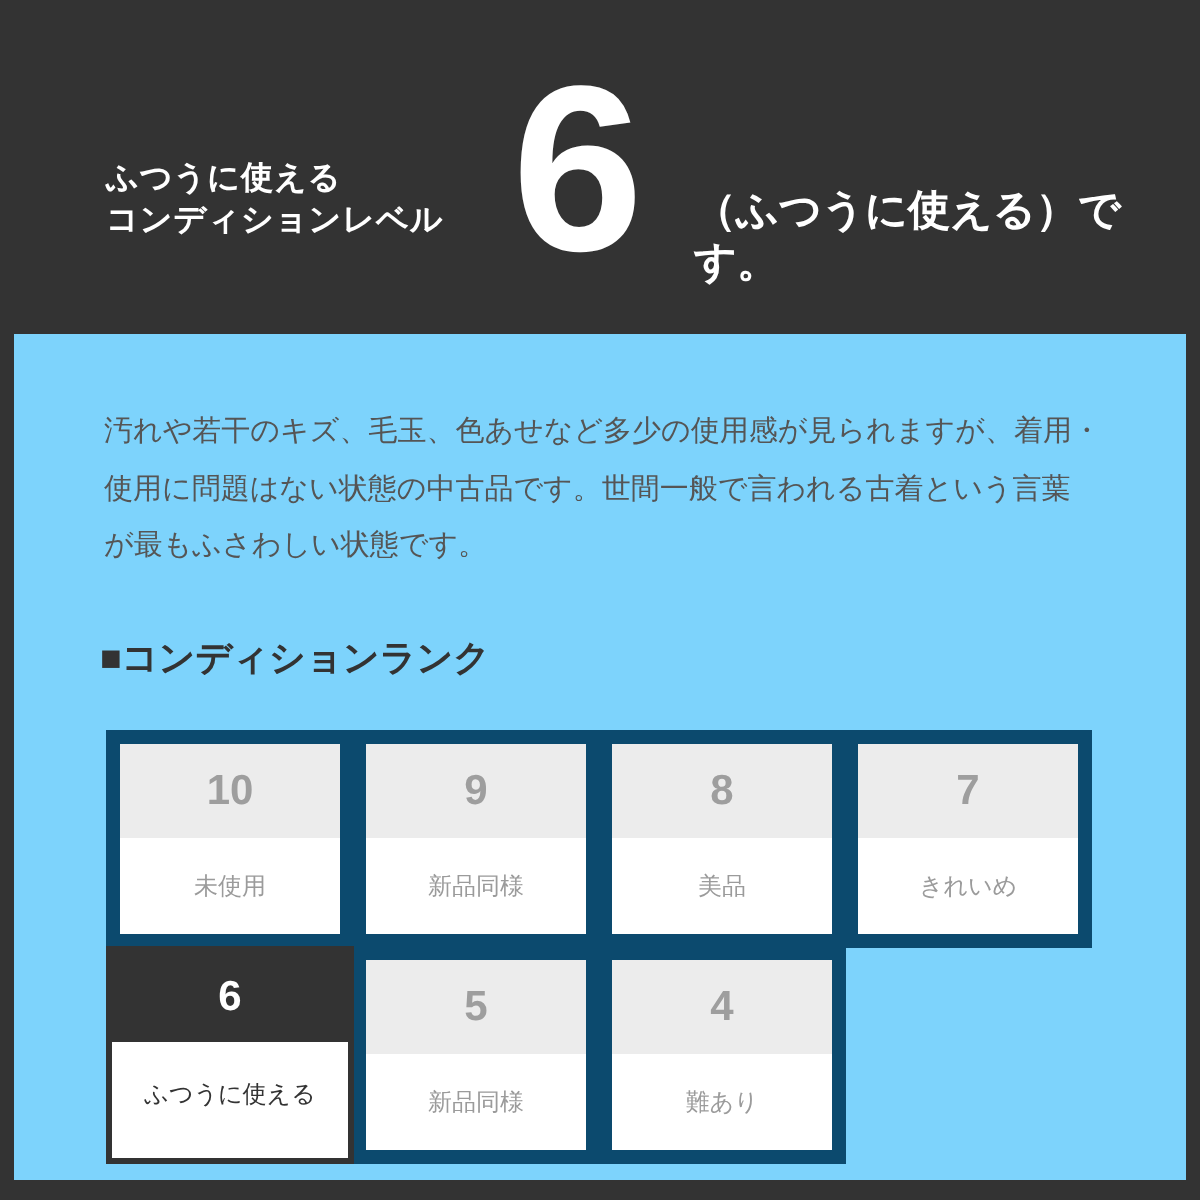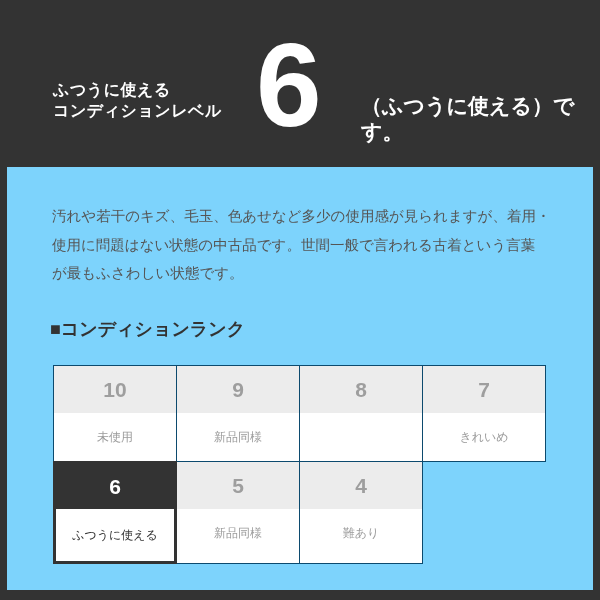--- a/index.html
+++ b/index.html
@@ -18,21 +18,21 @@
     color: #ffffff; font-weight: bold;
     font-size: 16px; line-height: 21px;
     letter-spacing: 0.5px;
   }
   .hero-number {
     position: absolute; left: 256px; top: 26px;
     color: #ffffff; font-weight: bold;
     font-size: 118px; line-height: 1;
   }
   .hero-suffix {
-    position: absolute; left: 361px; top: 93px;
+    position: absolute; left: 347px; top: 93px;
     color: #ffffff; font-weight: bold;
     font-size: 21px; line-height: 26px;
   }
 
   
   .panel {
     position: absolute; left: 7px; top: 167px;
     width: 586px; height: 423px;
     background: #7dd3fc;
   }
@@ -50,21 +50,21 @@
     font-size: 18px; font-weight: bold; line-height: 24px;
   }
 
   
   .rank-table { position: absolute; left: 46px; top: 198px; }
   .rt-row { display: flex; }
   .rt-row + .rt-row { margin-top: -1px; }
   .rt-cell {
     width: 124px;
     box-sizing: border-box;
-    border: 1px solid #0c4a6e;
+    border: 7px solid #0c4a6e;
     background: #ffffff;
   }
   .rt-cell + .rt-cell { margin-left: -1px; }
   .rt-num {
     height: 47px;
     display: flex; align-items: center; justify-content: center;
     background: #ececec;
     color: #9e9e9e;
     font-size: 21px; font-weight: bold;
   }
@@ -116,20 +116,21 @@
         <div class="rt-cell">
           <div class="rt-num">10</div>
           <div class="rt-label">未使用</div>
         </div>
         <div class="rt-cell">
           <div class="rt-num">9</div>
           <div class="rt-label">新品同様</div>
         </div>
         <div class="rt-cell">
           <div class="rt-num">8</div>
+          <div class="rt-label">美品</div>
         </div>
         <div class="rt-cell">
           <div class="rt-num">7</div>
           <div class="rt-label">きれいめ</div>
         </div>
       </div>
 
       <div class="rt-row">
         <div class="rt-cell highlight">
           <div class="rt-num">6</div>

